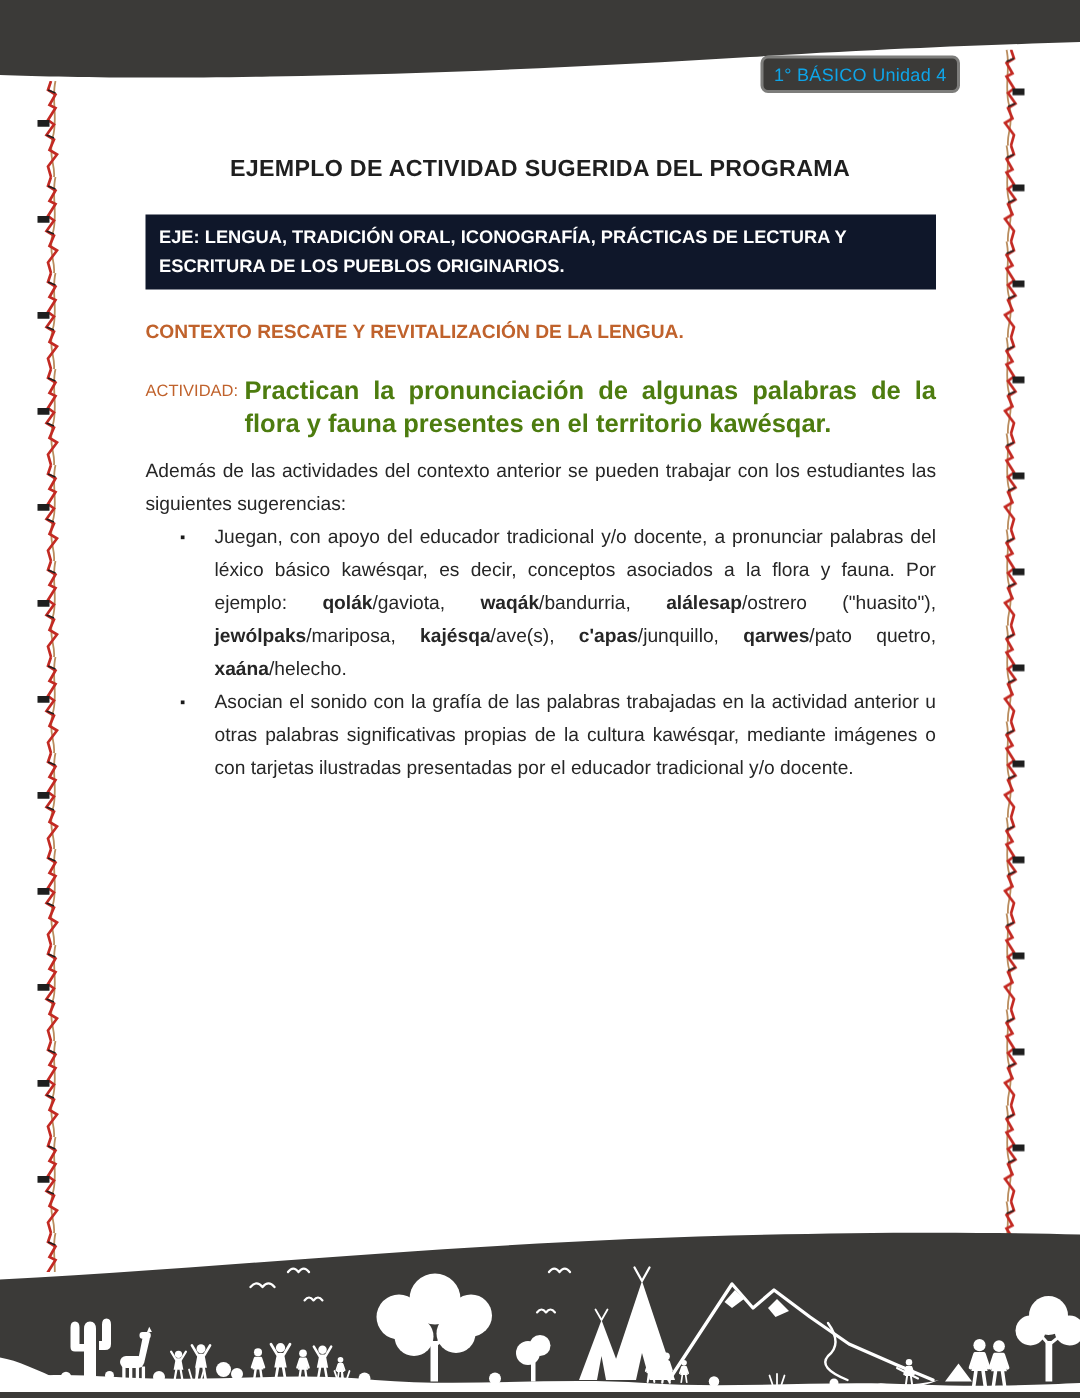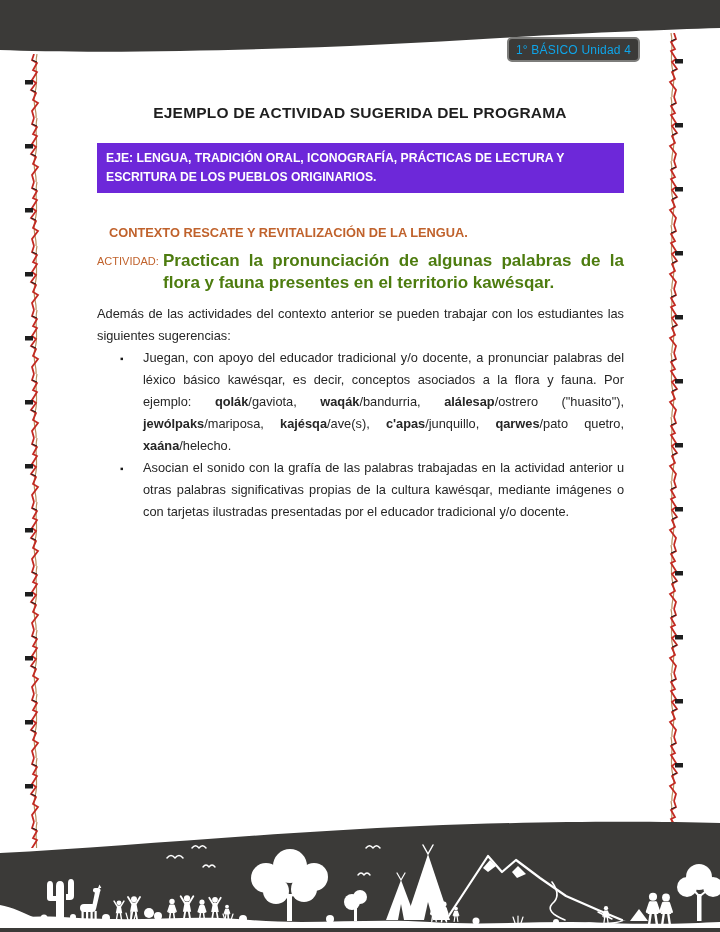--- a/index.html
+++ b/index.html
@@ -14,24 +14,24 @@
     letter-spacing:0.2px;}
 
   .side-border{position:absolute;}
   .side-border.left{left:20px;top:54px;}
   .side-border.right{left:662px;top:33px;}
 
   .page-title{position:absolute;top:104px;left:0;width:720px;margin:0;
     text-align:center;font-size:15.5px;font-weight:700;color:#1f1f1f;letter-spacing:0.2px;}
 
   .eje-banner{position:absolute;left:97px;top:143px;width:527px;box-sizing:border-box;
-    background:#6d28d9;color:#ffffff;font-weight:700;font-size:12.2px;line-height:18.5px;
+    background:#0f172a;color:#ffffff;font-weight:700;font-size:12.2px;line-height:18.5px;
     padding:6px 9px 7px 9px;}
 
-  .context-heading{position:absolute;left:97px;top:213px;margin:12px;width:527px;
+  .context-heading{position:absolute;left:97px;top:213px;margin:0;width:527px;
     font-size:12.8px;font-weight:700;color:#c0622c;}
 
   .activity-row{position:absolute;left:97px;top:250px;width:527px;}
   .activity-label{position:absolute;left:0;top:0;color:#c0622c;font-size:11px;line-height:22px;}
   .activity-text{margin:0;padding-left:66px;text-align:justify;font-size:17px;
     line-height:22px;color:#4d7c0f;font-weight:bold;}
 
   .content{position:absolute;left:97px;top:303px;width:527px;font-size:12.8px;
     line-height:22px;color:#262626;text-align:justify;}
   .content p{margin:0;}

